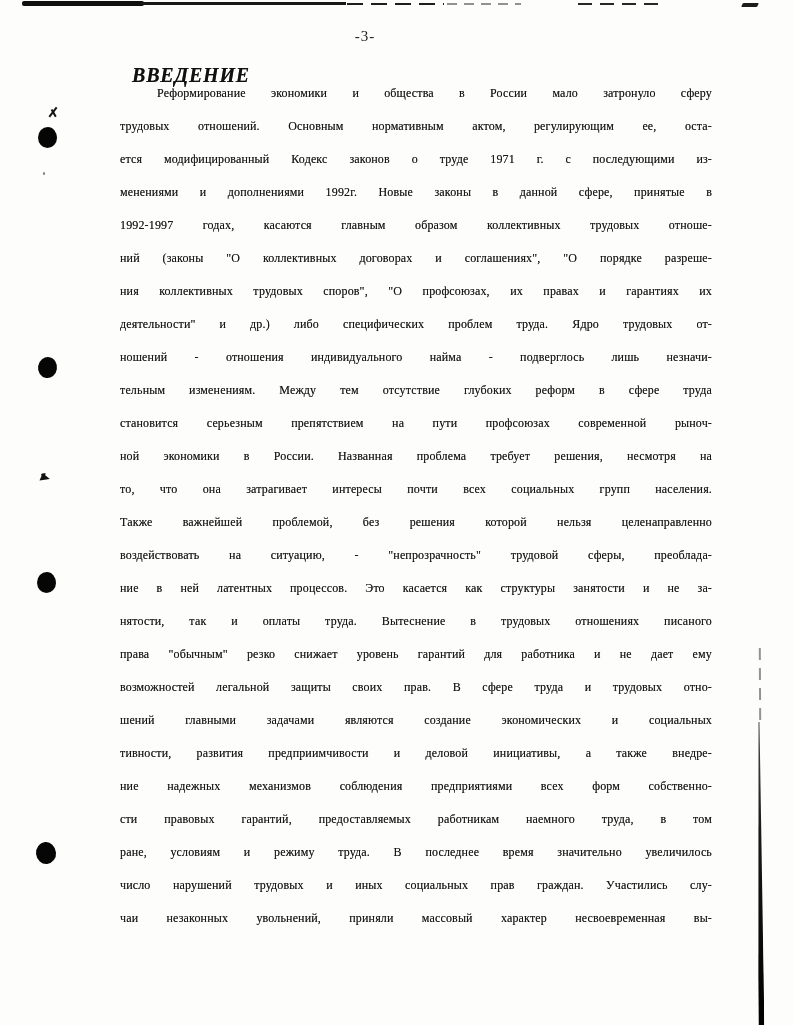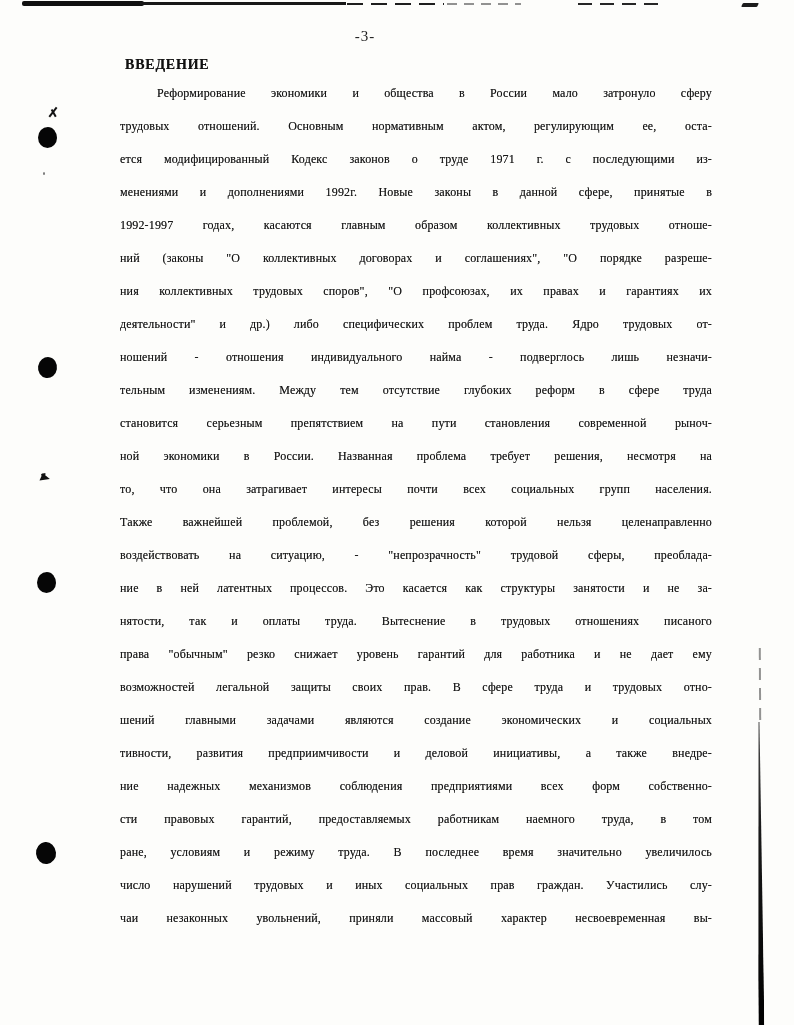--- a/index.html
+++ b/index.html
@@ -20,26 +20,27 @@
     left: 330px; top: 28px;
     width: 70px;
     text-align: center;
     font-size: 15px;
     letter-spacing: 1px;
     color: #1c1c1c;
   }
   .heading {
     position: absolute;
     left: 120px; top: 52px;
-    margin: 5px;
-    font-size: 14px;
+    margin: 12px;
+    font-size: 20px;
     font-weight: bold;
     letter-spacing: 0.8px;
     color: #111;
     text-shadow: 0 0 0.5px rgba(0,0,0,0.6);
+    font-style: italic;
   }
   .paragraph {
     position: absolute;
     left: 120px; top: 77px;
     width: 592px;
     font-size: 12px;
     letter-spacing: 0.15px;
     text-shadow: 0 0 0.45px rgba(10,10,10,0.55);
   }
   .paragraph .line {
@@ -135,21 +136,21 @@
       <div class="line indent">Реформирование экономики и общества в России мало затронуло сферу</div>
       <div class="line">трудовых отношений. Основным нормативным актом, регулирующим ее, оста-</div>
       <div class="line">ется модифицированный Кодекс законов о труде 1971 г. с последующими из-</div>
       <div class="line">менениями и дополнениями 1992г. Новые законы в данной сфере, принятые в</div>
       <div class="line">1992-1997 годах, касаются главным образом коллективных трудовых отноше-</div>
       <div class="line">ний (законы "О коллективных договорах и соглашениях", "О порядке разреше-</div>
       <div class="line">ния коллективных трудовых споров", "О профсоюзах, их правах и гарантиях их</div>
       <div class="line">деятельности" и др.) либо специфических проблем труда. Ядро трудовых от-</div>
       <div class="line">ношений - отношения индивидуального найма - подверглось лишь незначи-</div>
       <div class="line">тельным изменениям. Между тем отсутствие глубоких реформ в сфере труда</div>
-      <div class="line">становится серьезным препятствием на пути становления современной рыноч-</div>
+      <div class="line">становится серьезным препятствием на пути профсоюзах современной рыноч-</div>
       <div class="line">ной экономики в России. Названная проблема требует решения, несмотря на</div>
       <div class="line">то, что она затрагивает интересы почти всех социальных групп населения.</div>
       <div class="line">Также важнейшей проблемой, без решения которой нельзя целенаправленно</div>
       <div class="line">воздействовать на ситуацию, - "непрозрачность" трудовой сферы, преоблада-</div>
       <div class="line">ние в ней латентных процессов. Это касается как структуры занятости и не за-</div>
       <div class="line">нятости, так и оплаты труда. Вытеснение в трудовых отношениях писаного</div>
       <div class="line">права "обычным" резко снижает уровень гарантий для работника и не дает ему</div>
       <div class="line">возможностей легальной защиты своих прав. В сфере труда и трудовых отно-</div>
       <div class="line">шений главными задачами являются создание экономических и социальных</div>
       <div class="line">тивности, развития предприимчивости и деловой инициативы, а также внедре-</div>

